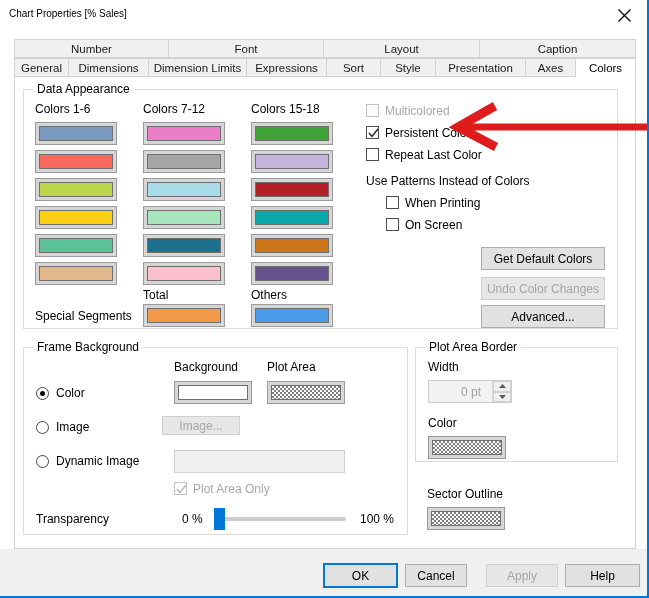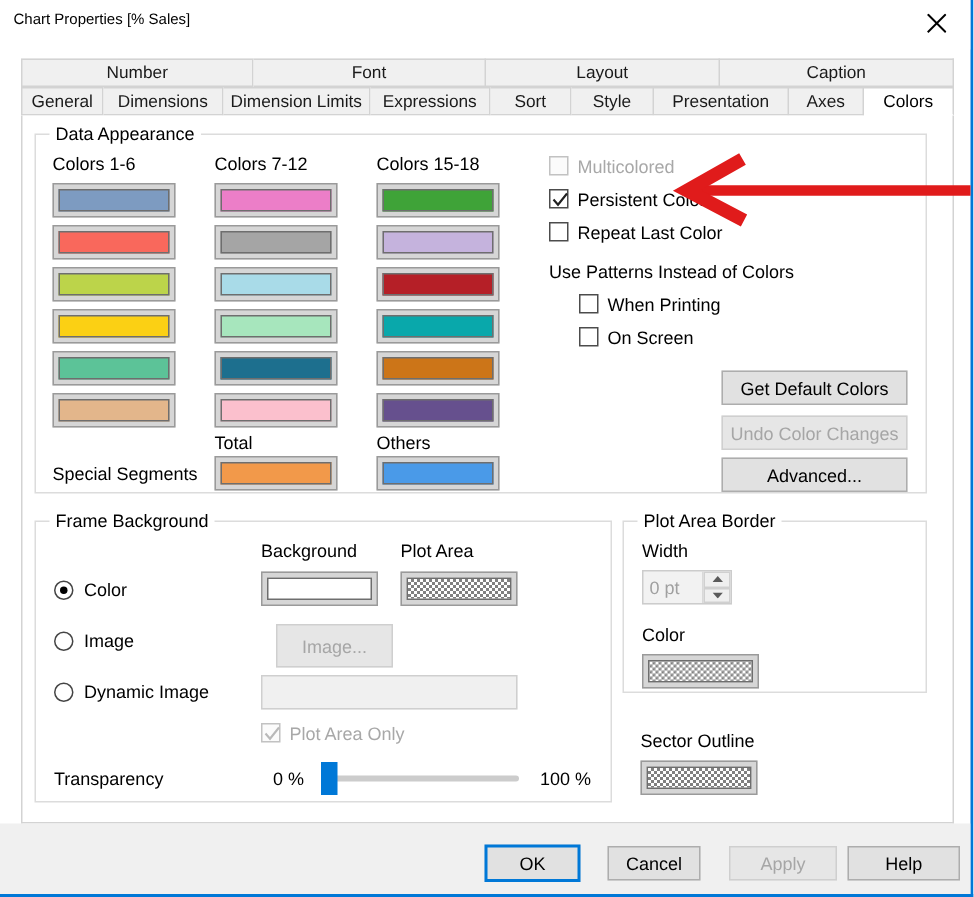--- a/index.html
+++ b/index.html
@@ -220,25 +220,26 @@
     align-items: center;
     padding-left: 4px;
     cursor: default;
   }
   .tbox.readonly { background: #f0f0f0; border-color: #cfcfcf; }
 
   
   .spin {
     position: absolute;
     box-sizing: border-box;
-    width: 60px; height: 23px;
+    width: 84px; height: 23px;
     border: 1px solid #cccccc;
     background: #f2f2f2;
     display: flex;
     cursor: default;
+    padding-left: 28px;
   }
   .spin .val {
     flex: 1;
     font-size: 12px;
     color: #a0a0a0;
     display: flex;
     align-items: center;
     padding-left: 4px;
   }
   .spin .arrows {
@@ -456,21 +457,21 @@
         <span class="txt">Dynamic Image</span>
       </div>
 
       <div class="swatch" style="left:150px; top:33px; width:78px;">
         <i style="background: rgb(255, 255, 255);"></i>
       </div>
       <div class="swatch" style="left:243px; top:33px; width:78px;">
         <i class="checkers"></i>
       </div>
 
-      <div class="btn disabled" style="left:160px; top:68px; width:78px; height:29px;">Image...</div>
+      <div class="btn disabled" style="left:138px; top:68px; width:78px; height:19px;">Image...</div>
 
       <div class="tbox readonly" style="left:150px; top:102px; width:171px; height:23px;"></div>
 
       <div class="cb disabled" style="left:150px; top:134px;">
         <span class="box">
           <svg width="11" height="11" viewBox="0 0 11 11">
             <polyline points="1,5 4,8.5 10,1" fill="none" stroke="#b9b9b9" stroke-width="1.4"></polyline>
           </svg>
         </span>
         <span class="txt">Plot Area Only</span>
@@ -509,21 +510,21 @@
       </div>
     </div>
 
     <div class="lbl" style="left:412px; top:410px;">Sector Outline</div>
     <div class="swatch" style="left:412px; top:430px; width:78px;">
       <i class="checkers"></i>
     </div>
   </div>
 
   <div class="footer">
-    <div class="btn default" style="left:323px; top:14px; width:64px; height:25px;">OK</div>
+    <div class="btn default" style="left:323px; top:14px; width:75px; height:25px;">OK</div>
     <div class="btn" style="left:405px; top:15px; width:62px; height:23px;">Cancel</div>
     <div class="btn disabled" style="left:486px; top:15px; width:72px; height:23px;">Apply</div>
     <div class="btn" style="left:565px; top:15px; width:75px; height:23px;">Help</div>
   </div>
 
   <svg class="arrow-overlay" viewBox="0 0 649 598">
     <g>
       <line x1="649" y1="127" x2="460" y2="127" stroke="#e01b1b" stroke-width="7"></line>
       <polyline points="495,106 458,127 496,147" fill="none" stroke="#e01b1b" stroke-width="9" stroke-linecap="butt" stroke-linejoin="miter"></polyline>
     </g>

